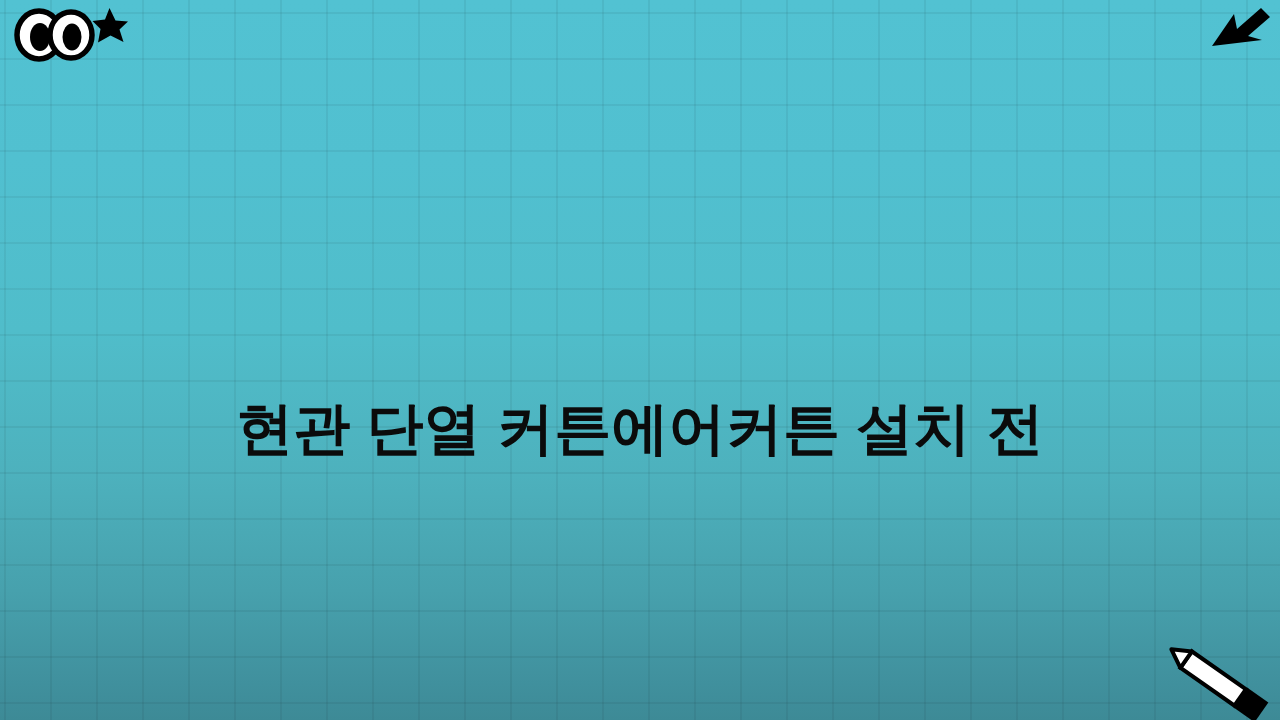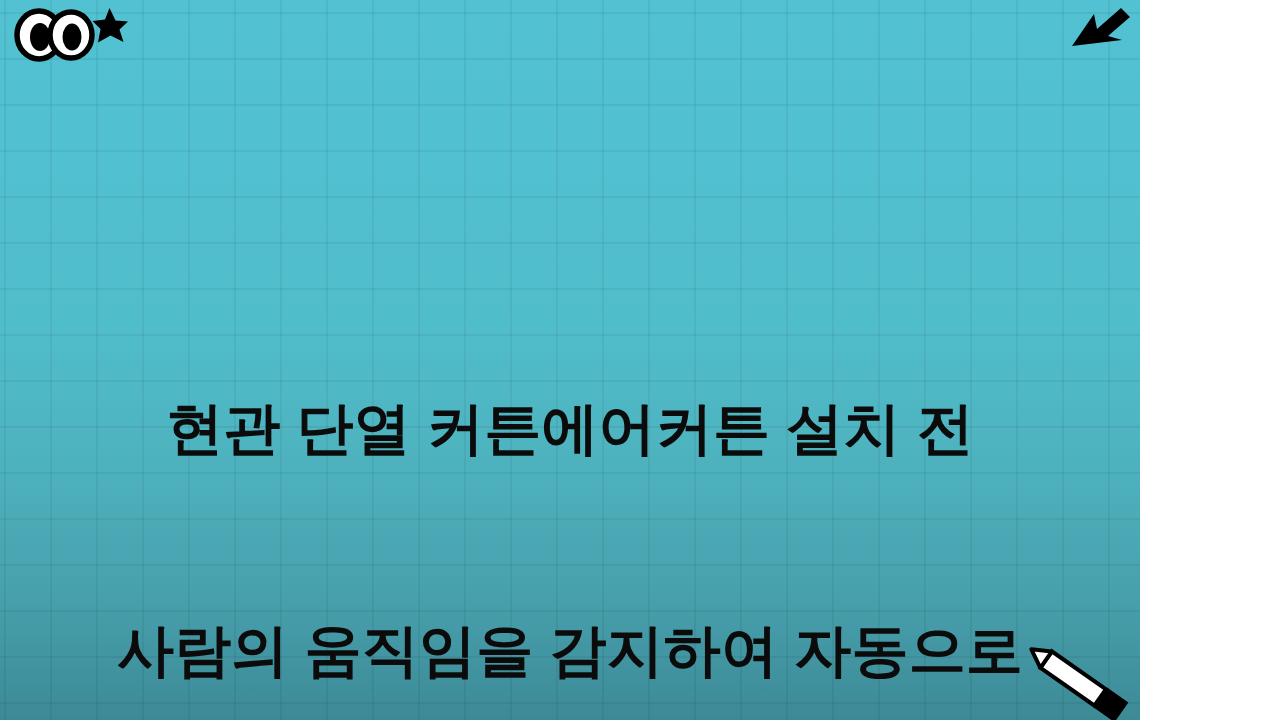--- a/index.html
+++ b/index.html
@@ -2,21 +2,21 @@
 <html><head>
 <meta charset="utf-8">
 <style>
   html, body {
     margin: 0;
     padding: 0;
     background: #ffffff;
   }
   #canvas {
     position: relative;
-    width: 1140px;
+    width: 1280px;
     height: 720px;
     overflow: hidden;
     font-family: "Liberation Sans", "DejaVu Sans", sans-serif;
   }
 
   
   .bg-gradient {
     position: absolute;
     inset: 0;
     background: linear-gradient(180deg,
@@ -121,17 +121,16 @@
       <g transform="rotate(35 65 42)">
         <rect x="28" y="33" width="66" height="20" fill="#ffffff" stroke="#000000" stroke-width="4"></rect>
         <path d="M28 33 L10 43 L28 53 Z" fill="#ffffff" stroke="#000000" stroke-width="4" stroke-linejoin="round"></path>
         <rect x="94" y="31" width="26" height="24" fill="#000000"></rect>
       </g>
     </svg>
   </div>
 
   <div class="headline">
     <span class="hl-line">현관 단열 커튼에어커튼 설치 전</span>
-    <span class="hl-line">사람의 움직임을 감지하여 자동으로</span>
     
   </div>
 
 </div>
 
 </body></html>

